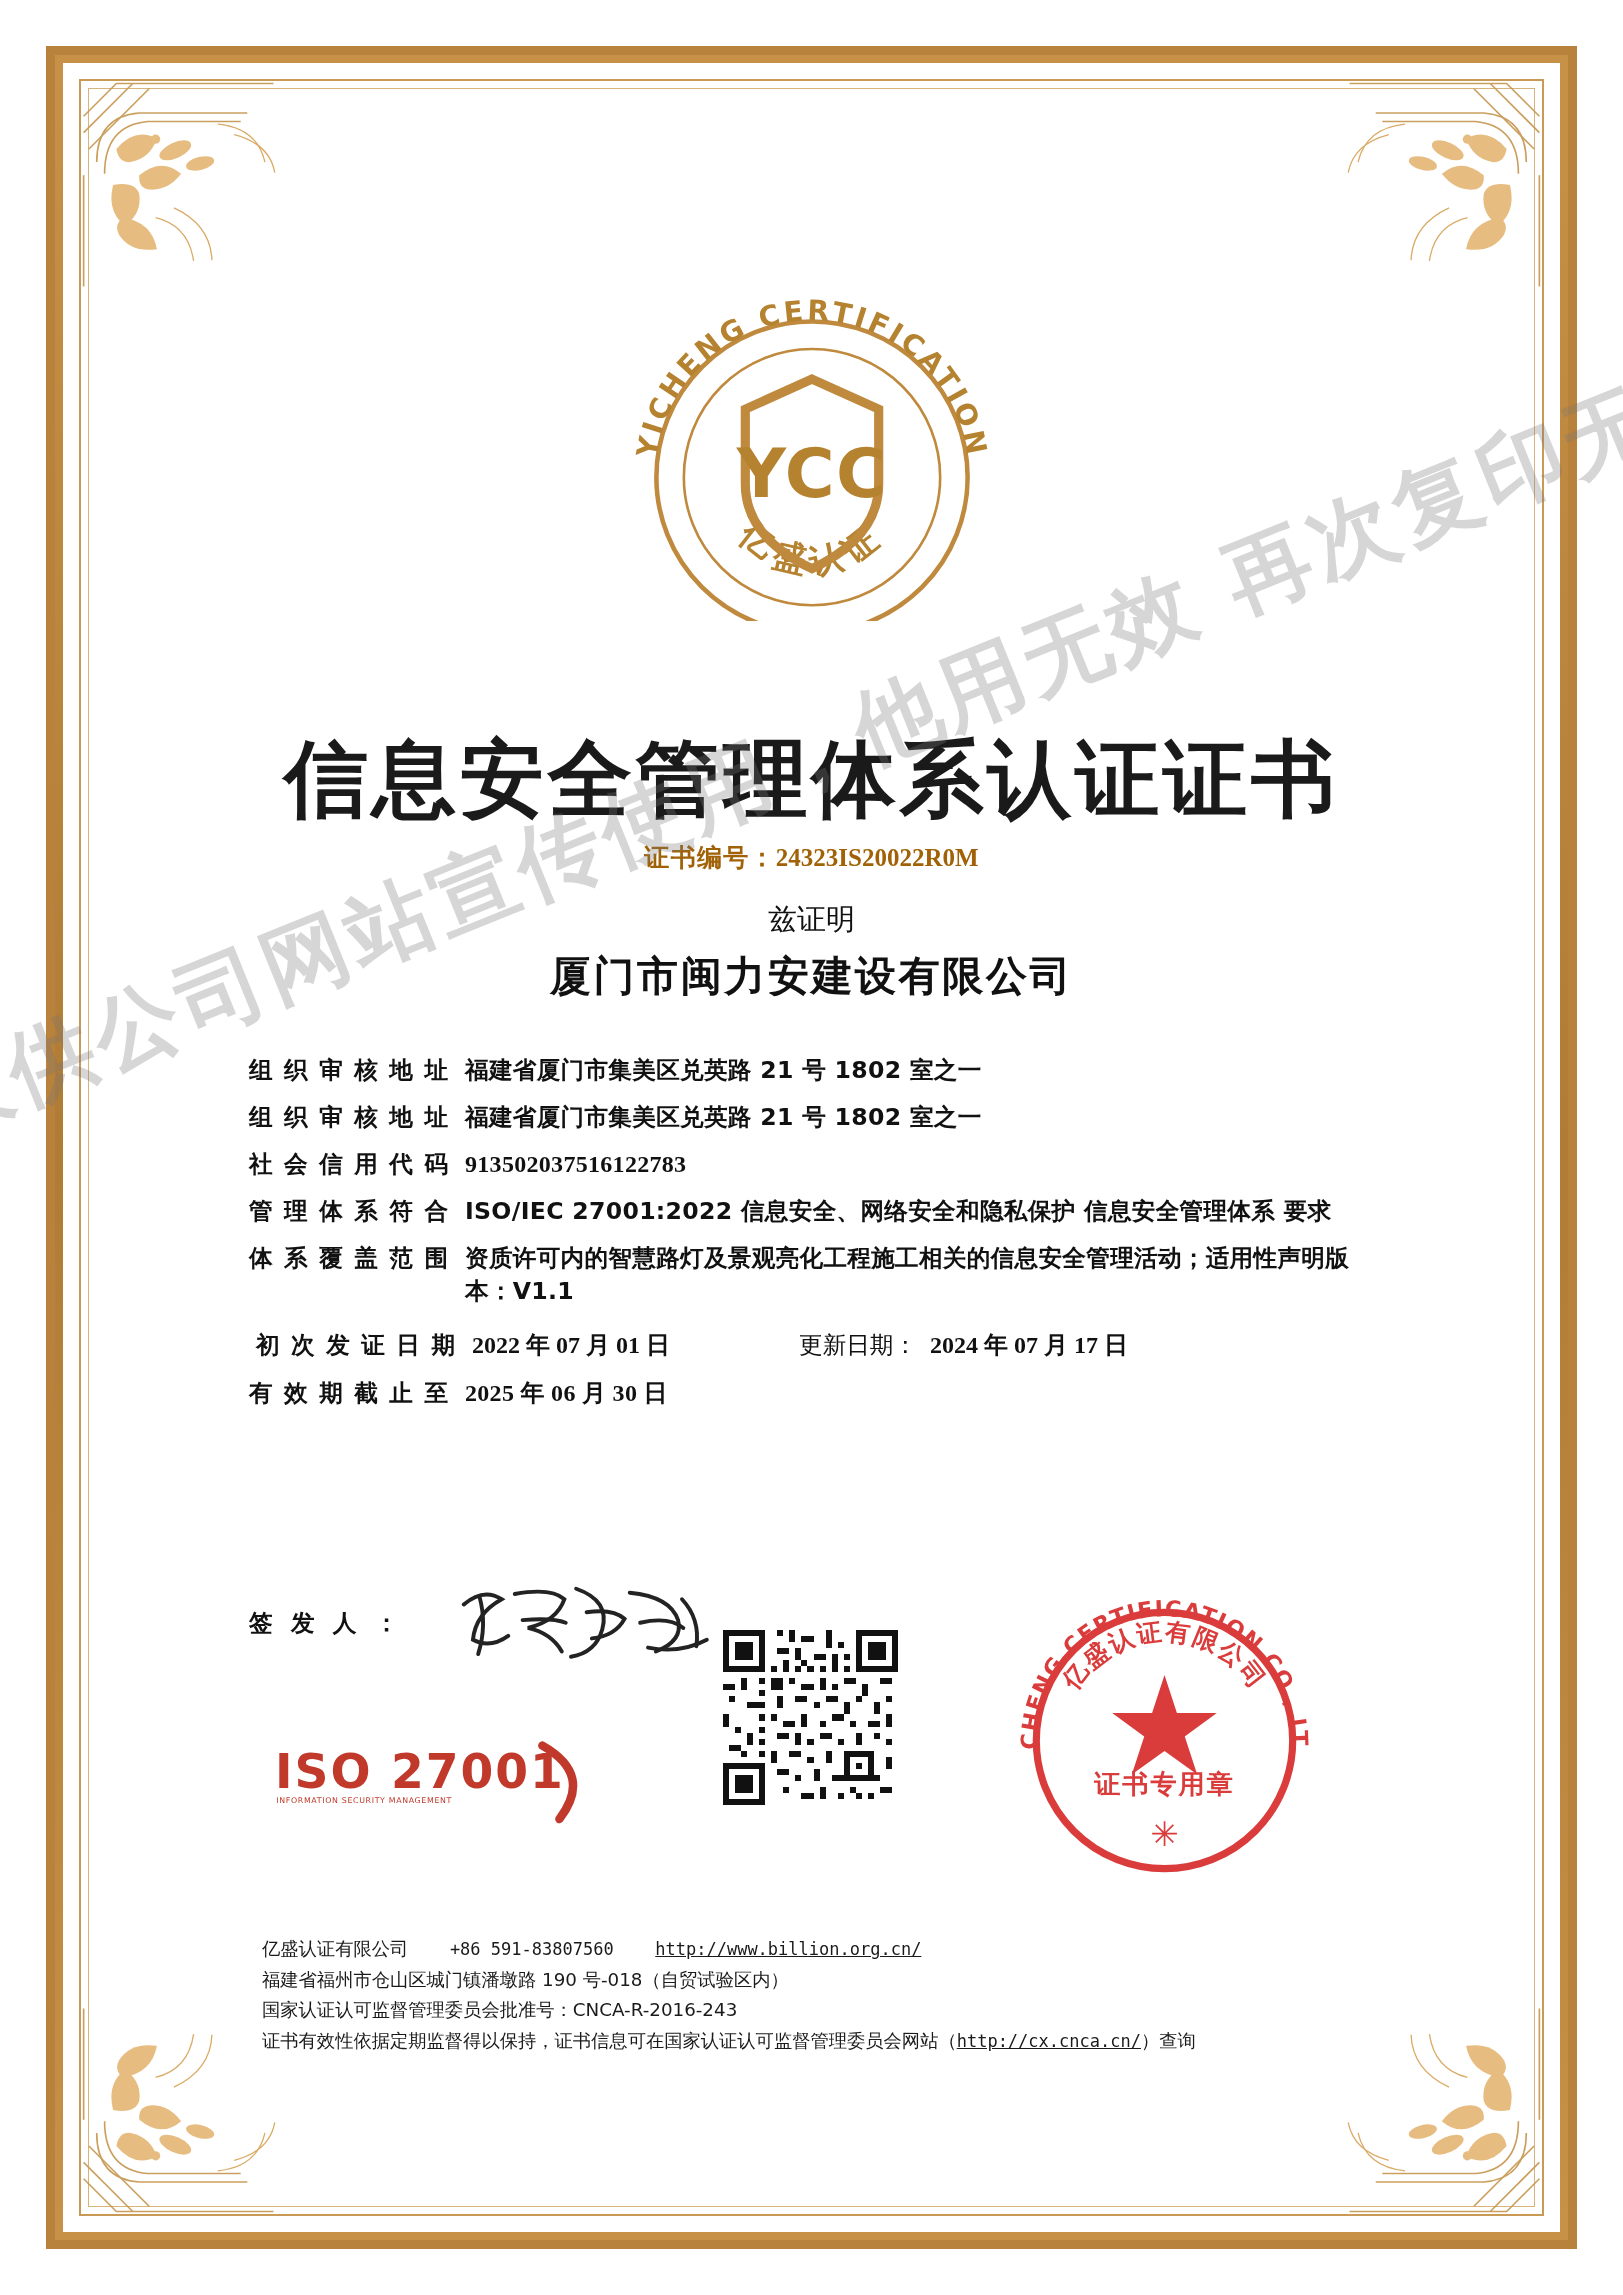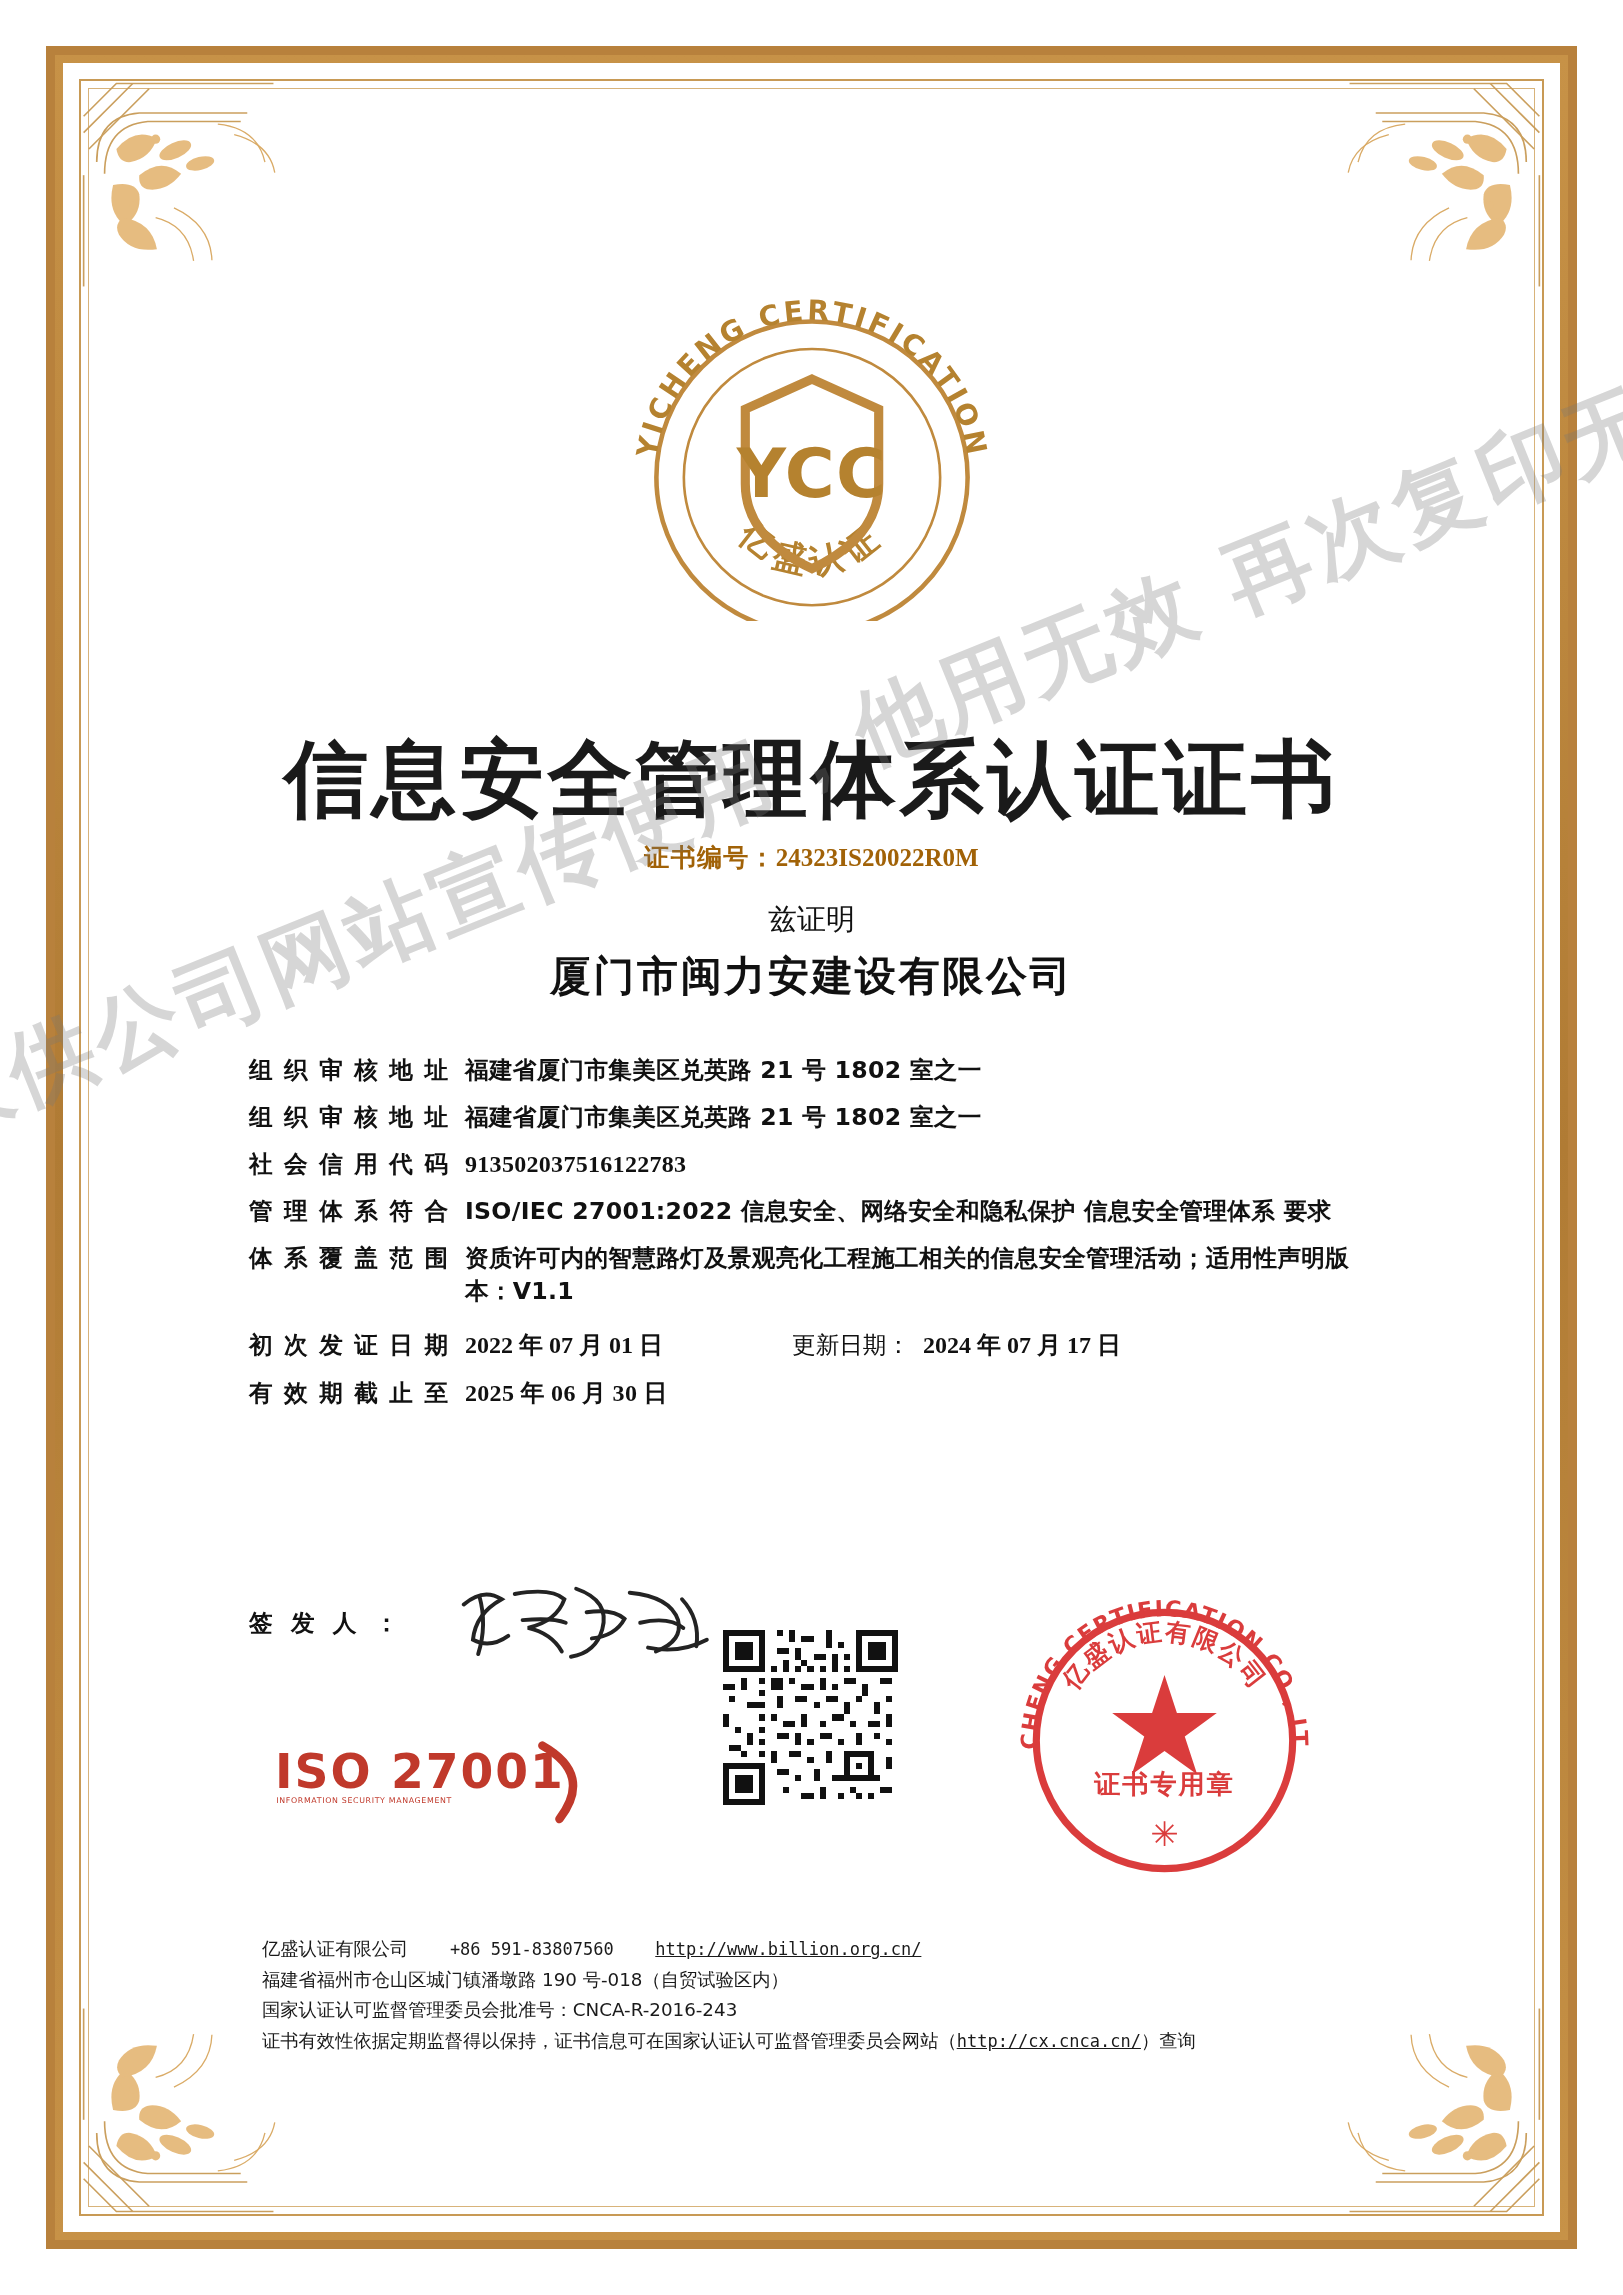--- a/index.html
+++ b/index.html
@@ -414,21 +414,21 @@
     <div class="row">
       <div class="k">管理体系符合</div>
       <div class="v cjk">ISO/IEC 27001:2022 信息安全、网络安全和隐私保护 信息安全管理体系 要求</div>
     </div>
 
     <div class="row">
       <div class="k">体系覆盖范围</div>
       <div class="v cjk">资质许可内的智慧路灯及景观亮化工程施工相关的信息安全管理活动；适用性声明版本：V1.1</div>
     </div>
 
-    <div class="row two" style="margin-top:22px;">
+    <div class="row two" style="margin-top:22px;margin-left:7px;">
       <div class="k">初次发证日期</div>
       <div class="v2">2022 年 07 月 01 日</div>
       <div class="k2">更新日期：</div>
       <div class="v2">2024 年 07 月 17 日</div>
     </div>
 
     <div class="row">
       <div class="k">有效期截止至</div>
       <div class="v">2025 年 06 月 30 日</div>
     </div>

